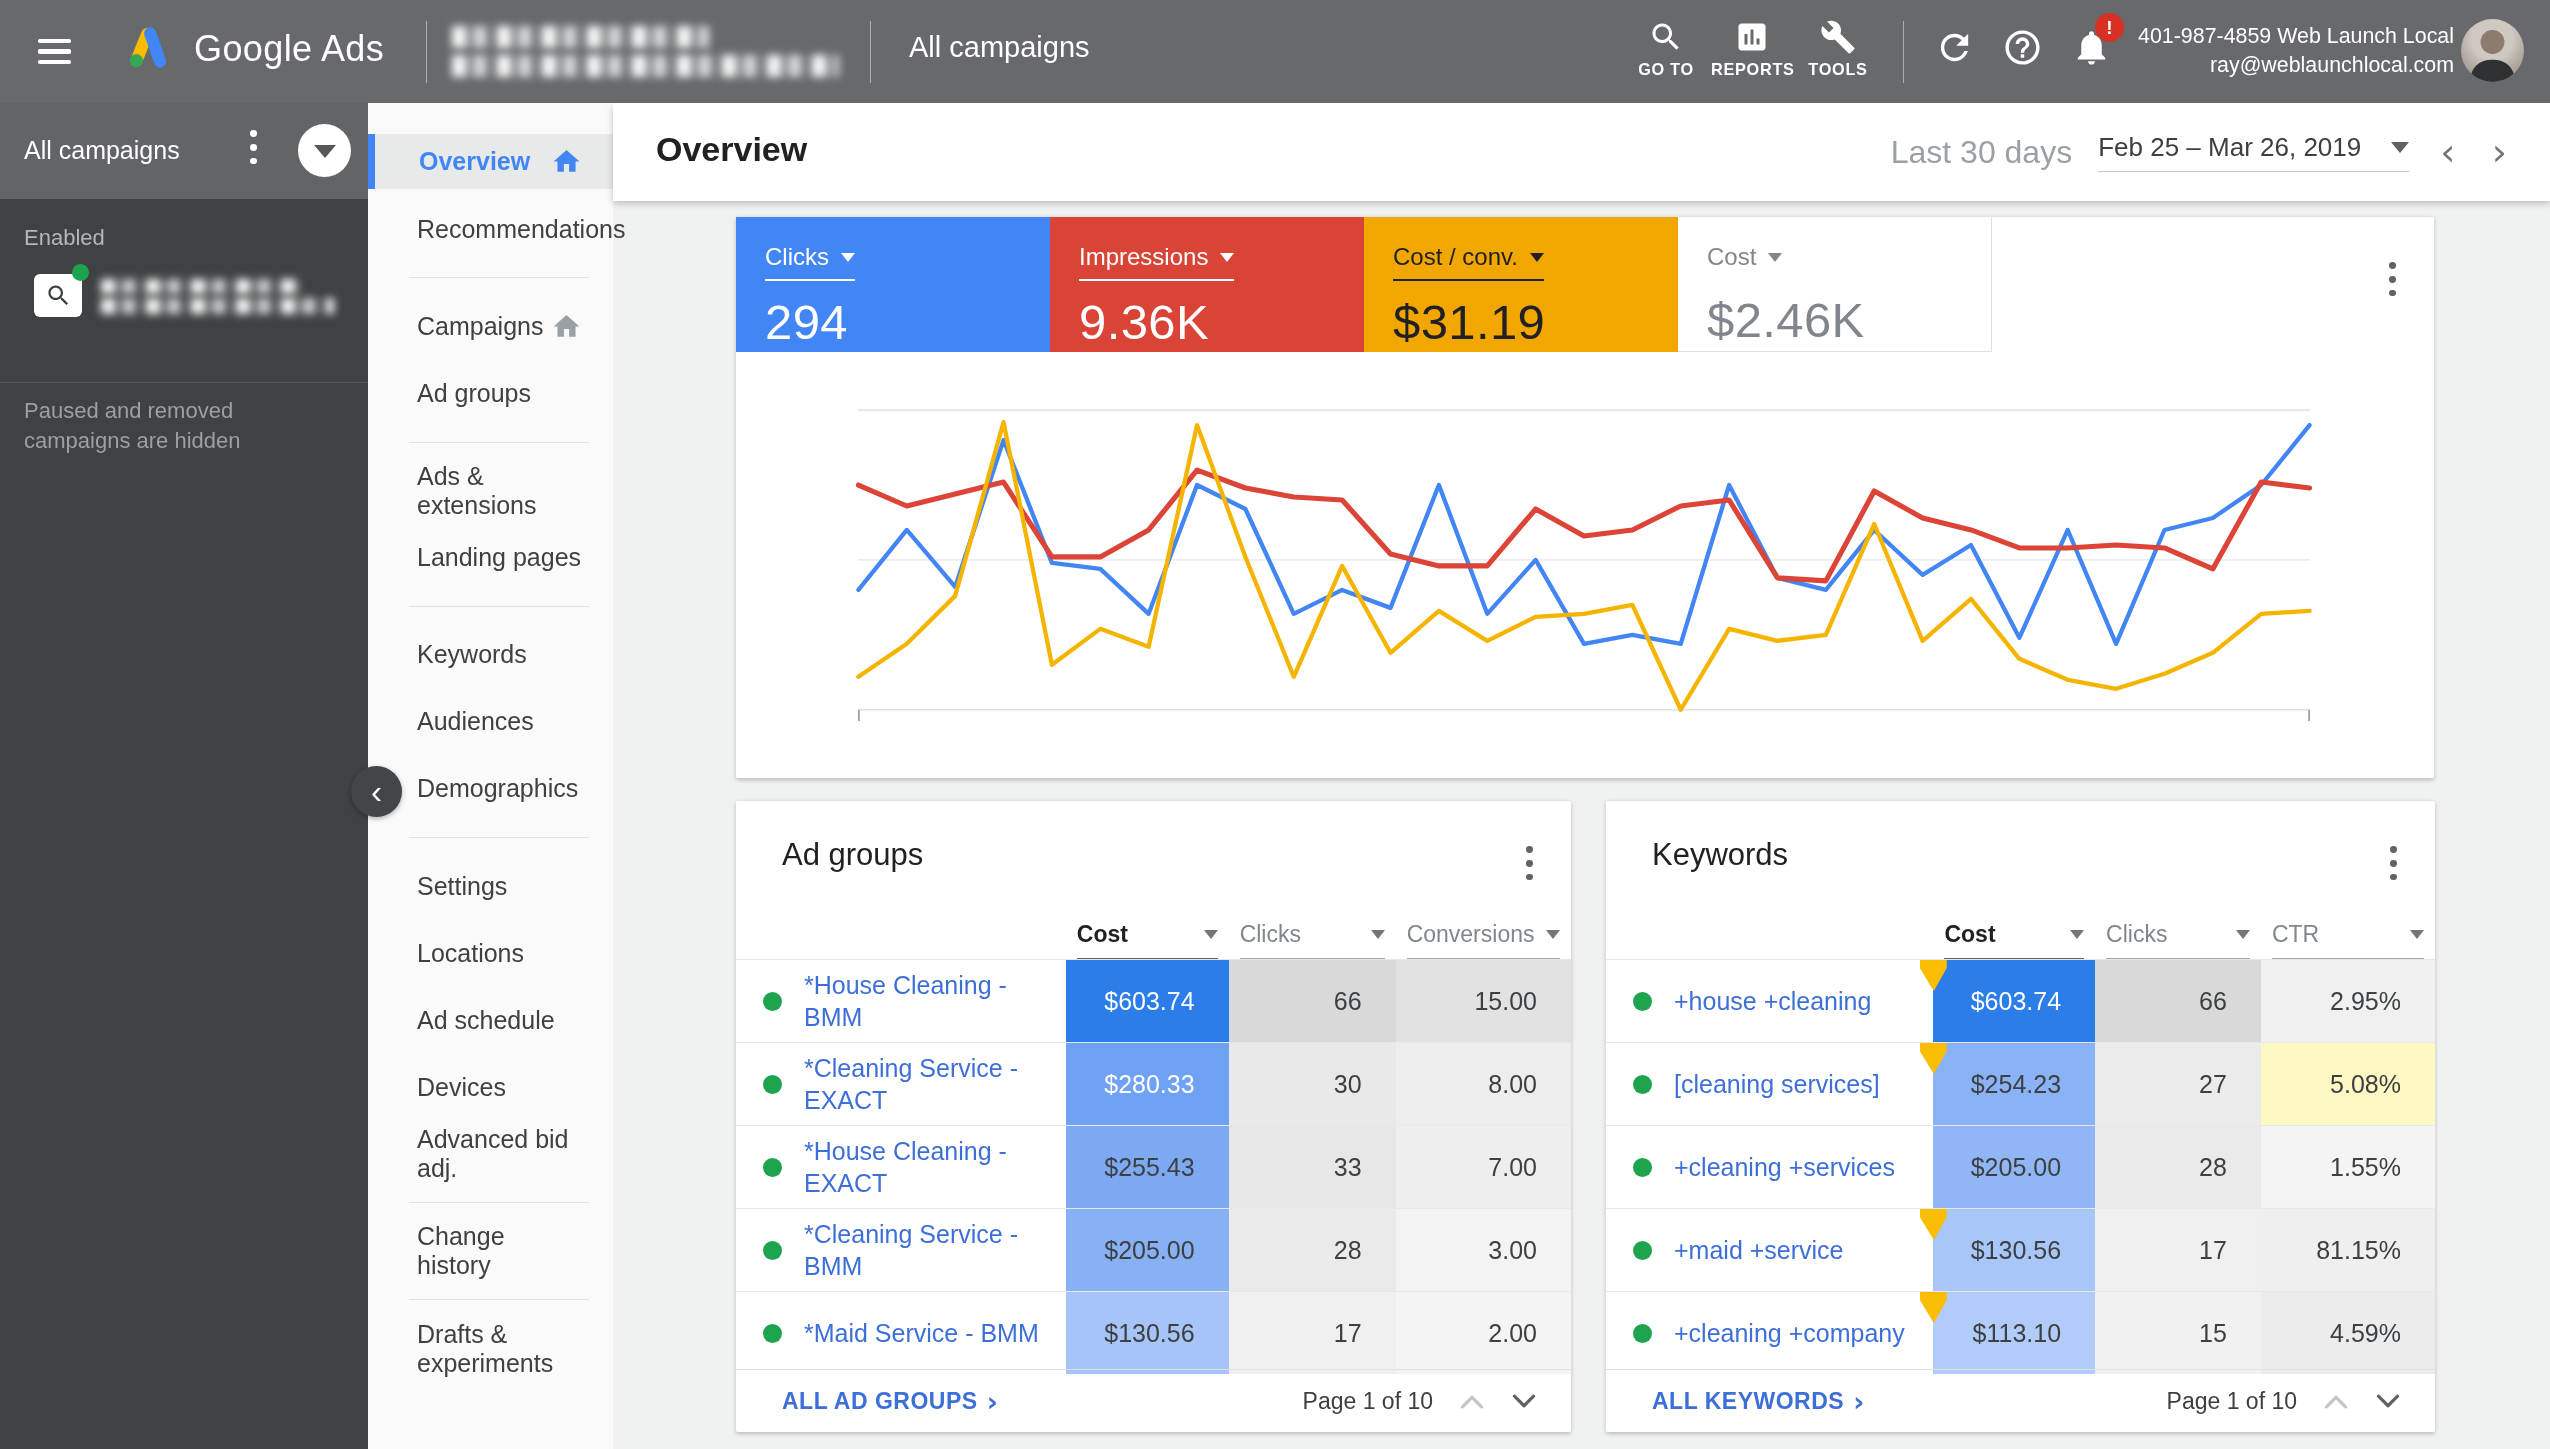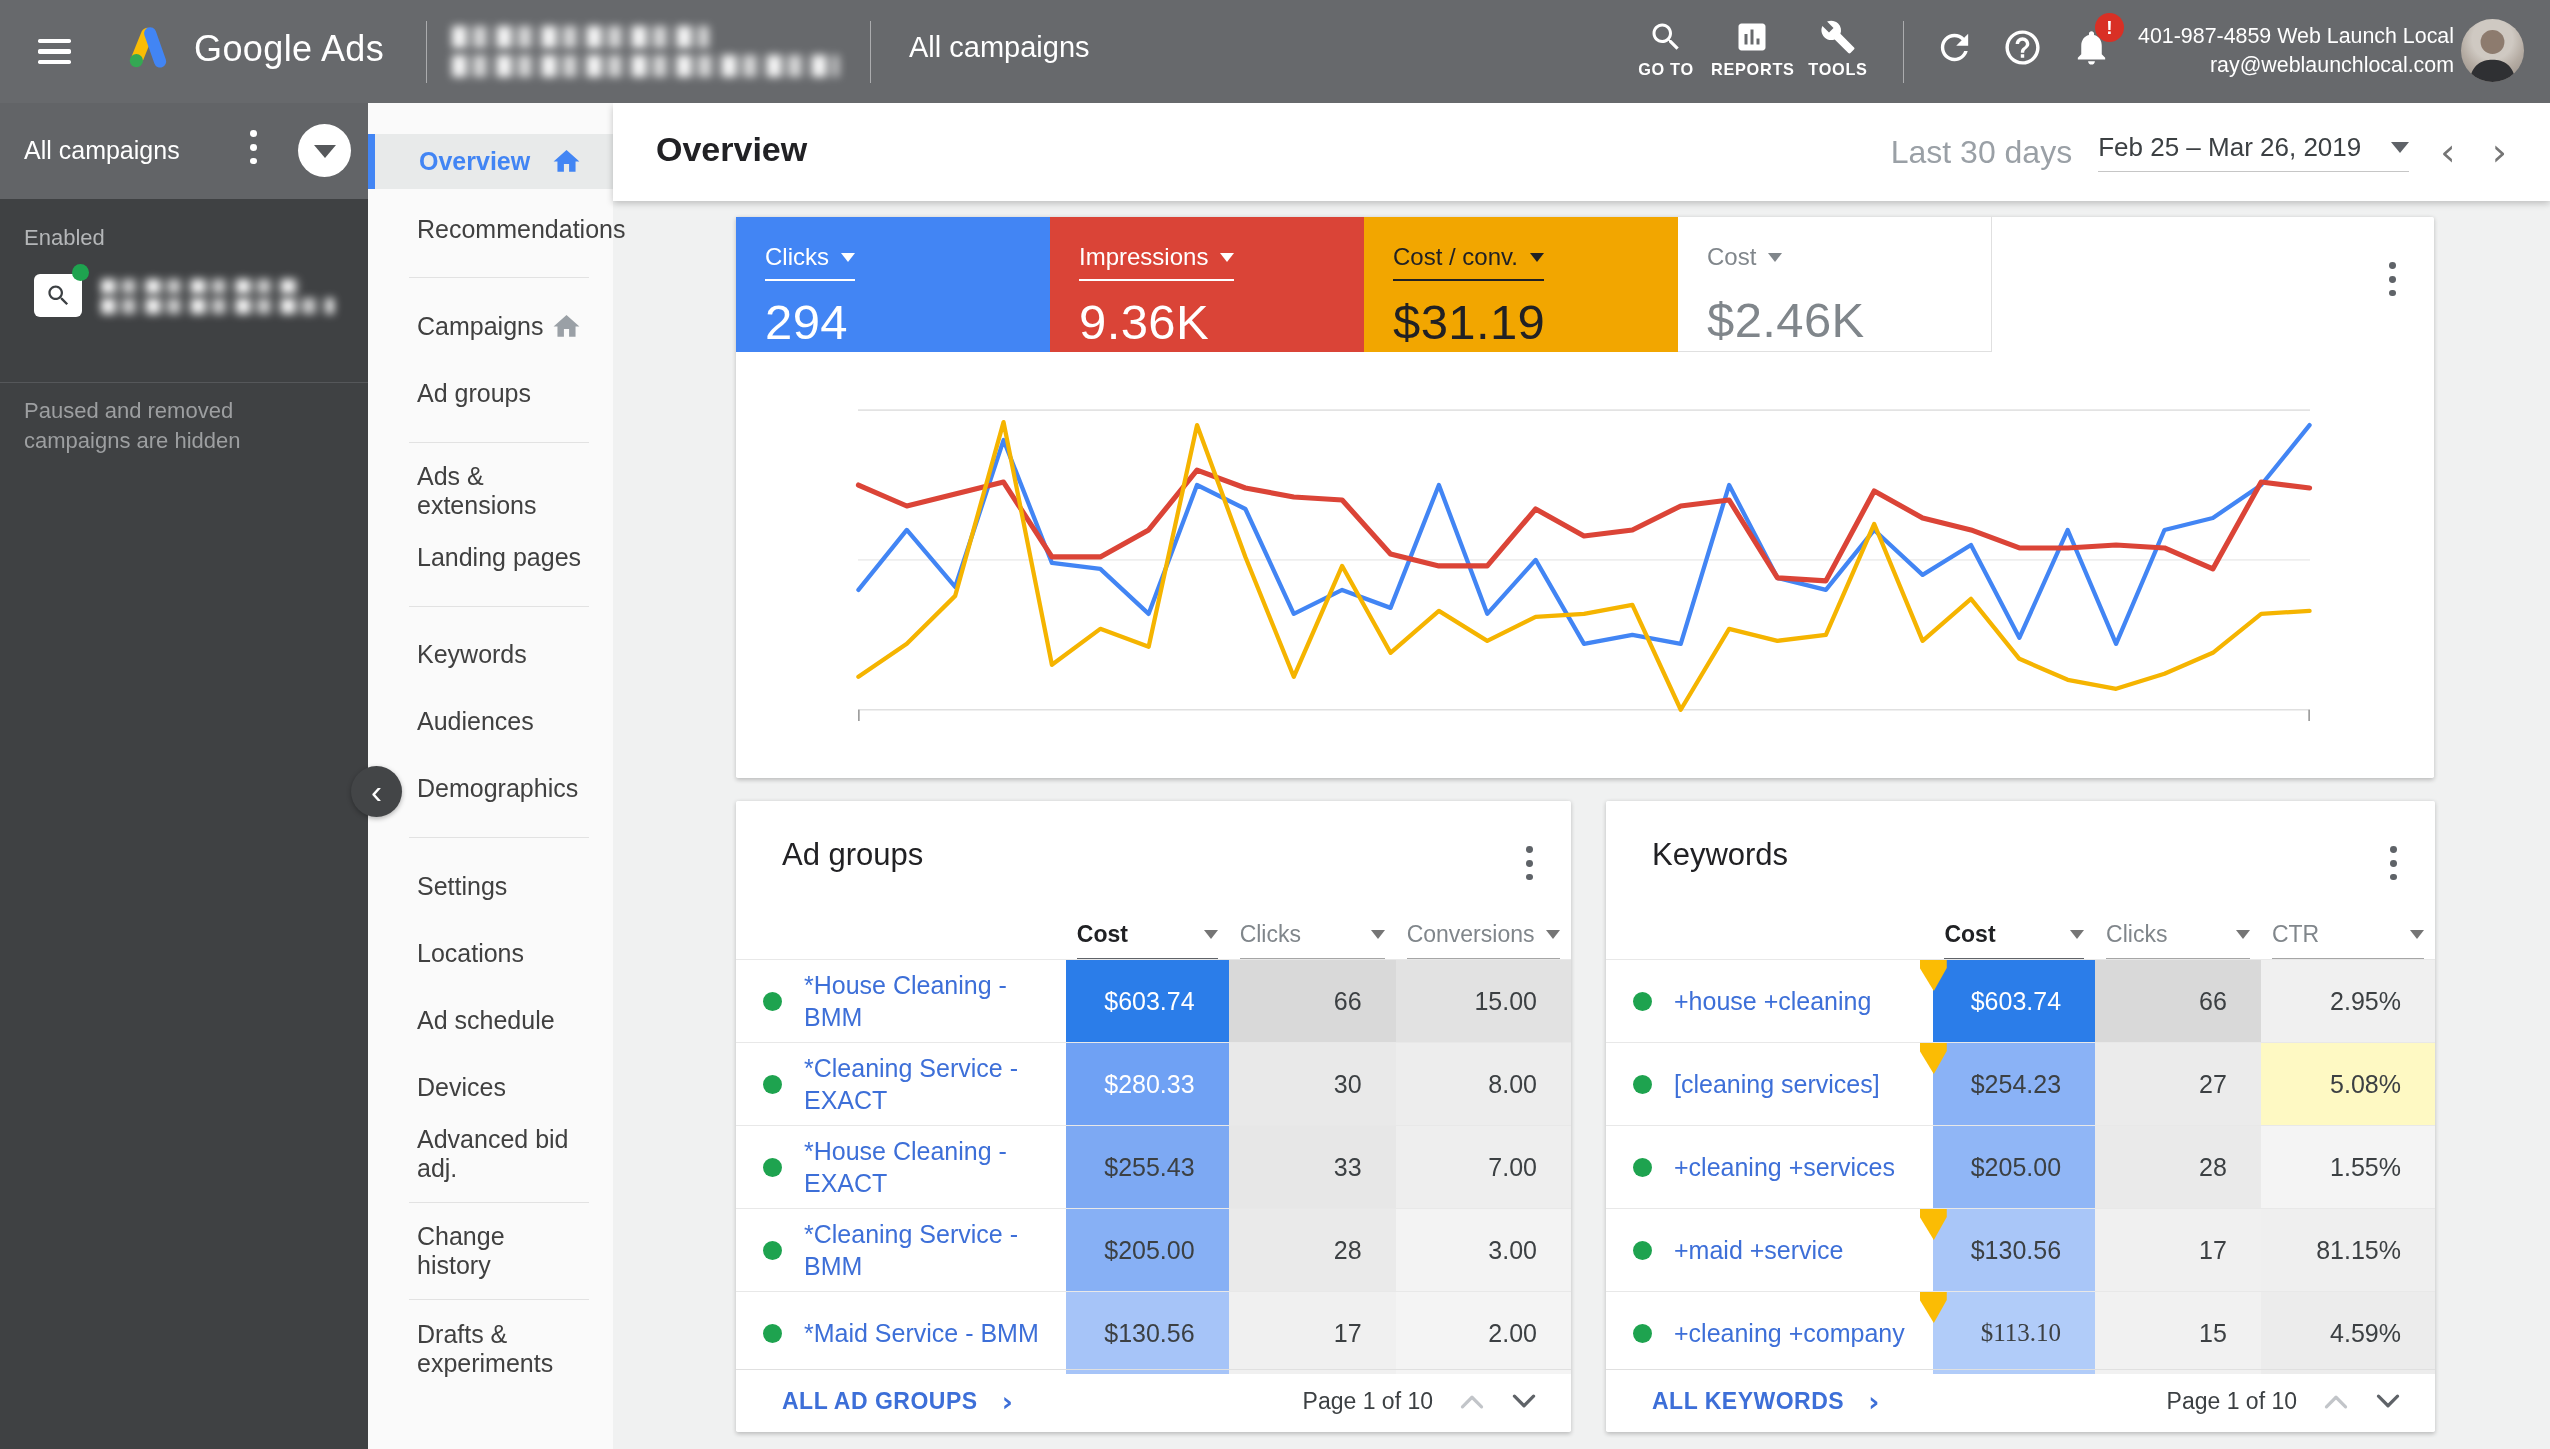--- a/index.html
+++ b/index.html
@@ -111,21 +111,21 @@
   .t-row{height:82px;display:flex;border-top:0.9px solid #e8e8e8;}
   .cell{box-sizing:border-box;display:flex;align-items:center;}
   .cell.name{padding-left:27px;}
   .dot{width:19px;height:19px;border-radius:50%;background:#1ea34f;margin-right:22px;flex-shrink:0;}
   .row-link{color:#3d6fd8;font-size:25px;line-height:1.3;cursor:pointer;padding-right:12px;}
   .cell.val{justify-content:flex-end;padding-right:34px;font-size:25px;color:#3c4043;position:relative;}
   .notch{position:absolute;left:-13.7px;top:0;width:27px;height:31px;background:#fbbc04;
          clip-path:polygon(0 0,100% 0,100% 26%,52% 100%,0 26%);}
   .t-foot{position:absolute;left:0;right:0;bottom:0;height:62px;border-top:0.9px solid #e0e0e0;
           display:flex;align-items:center;justify-content:space-between;padding:0 34px 0 46px;}
-  .foot-link{color:#3d6fd8;font-size:23px;font-weight:bold;letter-spacing:0.5px;cursor:pointer;display:flex;align-items:center;gap:24px;}
+  .foot-link{color:#3d6fd8;font-size:23px;font-weight:bold;letter-spacing:0.5px;cursor:pointer;display:flex;align-items:center;gap:9px;}
   .foot-link .chev{font-size:27px;font-weight:bold;font-family:"DejaVu Sans",sans-serif;}
   .pager{display:flex;align-items:center;gap:26px;}
   .page-text{font-size:23px;color:#3c4043;}
   .pg-btn{cursor:pointer;display:flex;align-items:center;}
 </style>
 </head>
 <body>
 
 <div class="app">
 
@@ -497,21 +497,21 @@
           </div>
           <div class="cell val col-cost" style="background: rgb(169, 198, 248); color: rgb(60, 64, 67);">$130.56<span class="notch"></span></div>
           <div class="cell val col-clicks" style="background: rgb(240, 240, 240);">17</div>
           <div class="cell val col-metric" style="background: rgb(239, 239, 239);">81.15%</div>
         </div>
         <div class="t-row">
           <div class="cell name col-name">
             <span class="dot"></span>
             <span class="row-link">+cleaning +company</span>
           </div>
-          <div class="cell val col-cost" style="background: rgb(177, 204, 249); color: rgb(60, 64, 67); font-family: Liberation Serif, serif;">$113.10<span class="notch"></span></div>
+          <div class="cell val col-cost" style="background: rgb(177, 204, 249); color: rgb(60, 64, 67);">$113.10<span class="notch"></span></div>
           <div class="cell val col-clicks" style="background: rgb(241, 241, 241);">15</div>
           <div class="cell val col-metric" style="background: rgb(236, 236, 236);">4.59%</div>
         </div>
       </div>
     <div class="t-foot">
       <span class="foot-link">
         <span>ALL KEYWORDS</span>
           <span class="chev">›</span>
       </span>
       <span class="pager">

